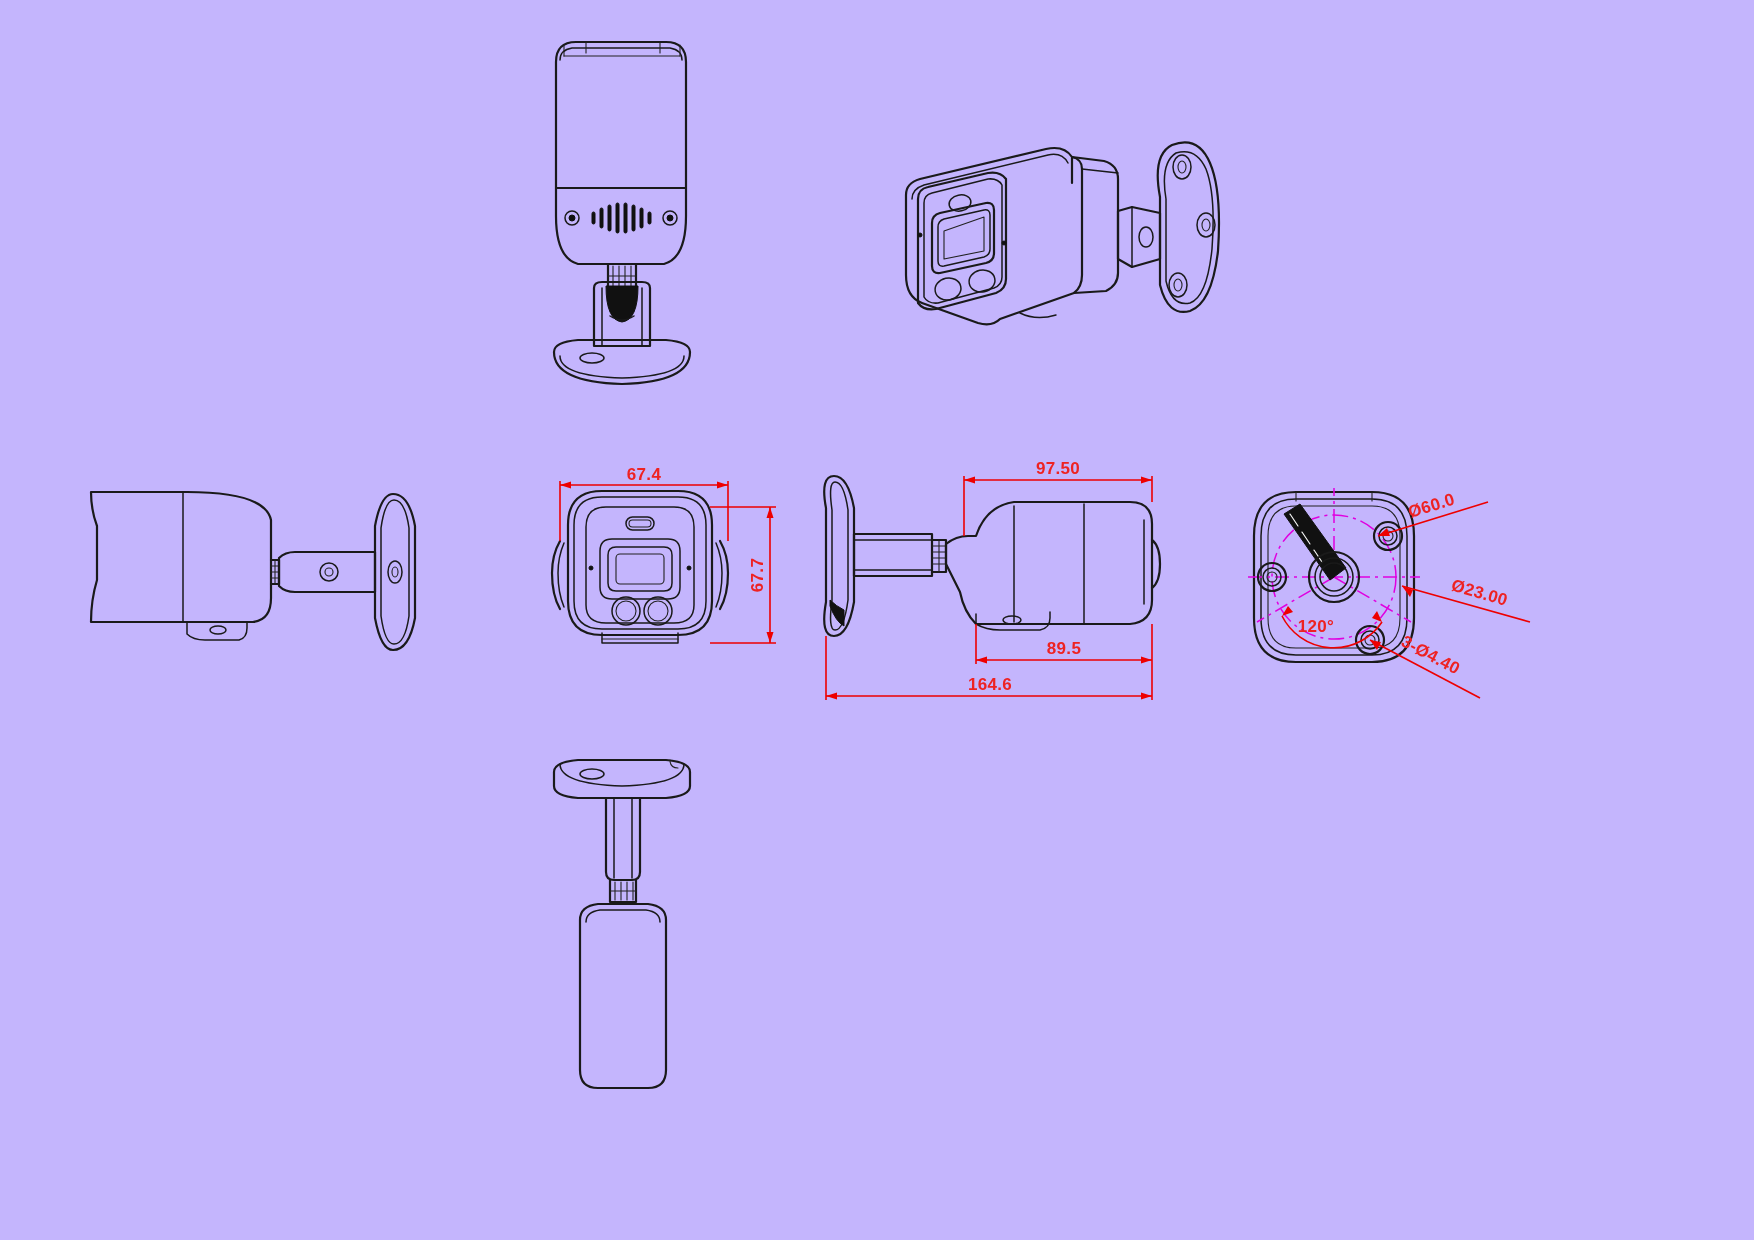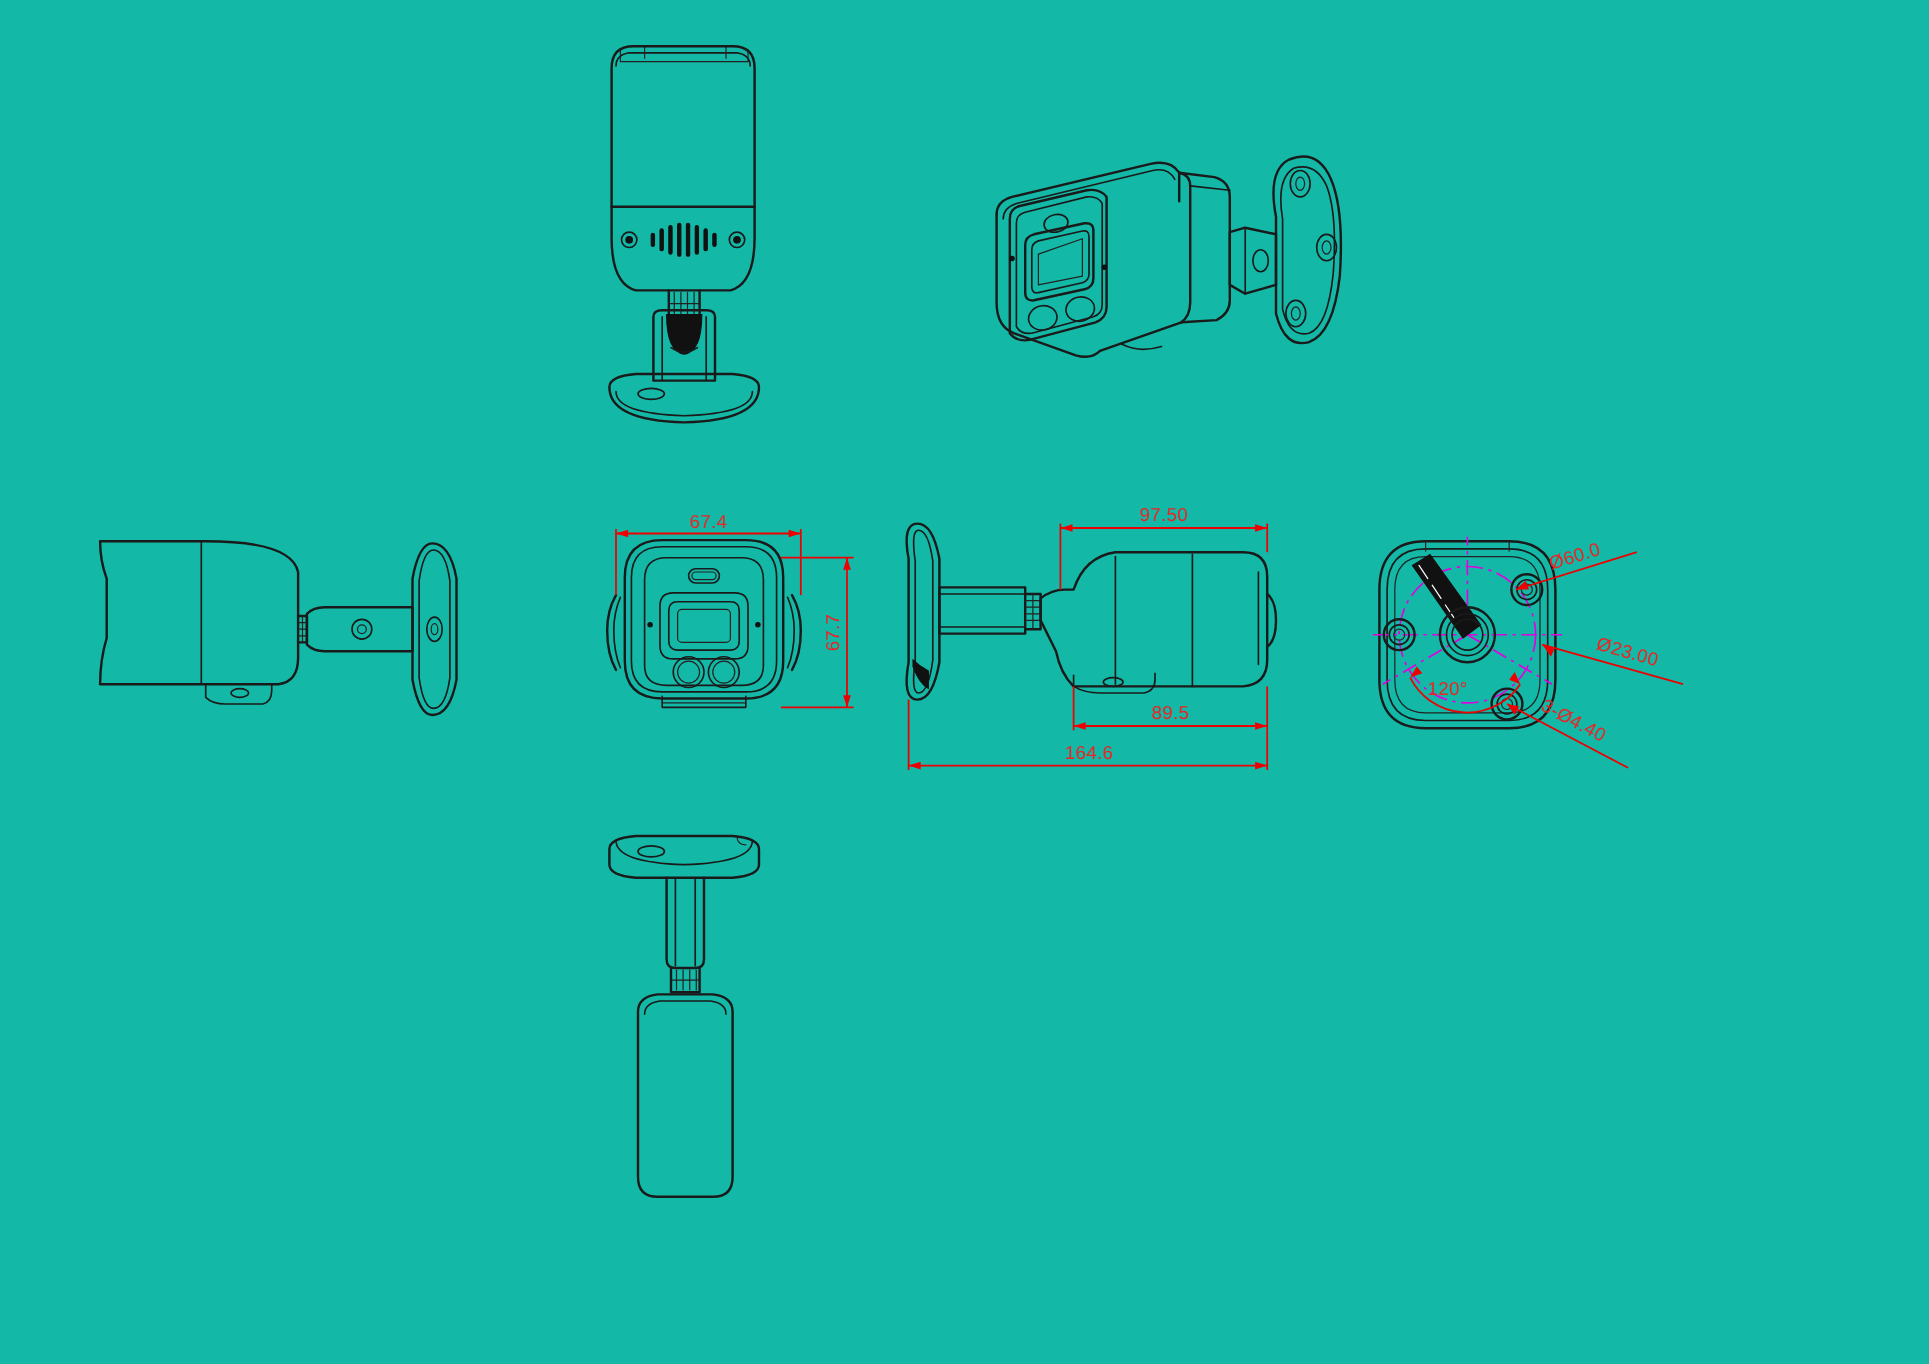--- a/index.html
+++ b/index.html
@@ -12,21 +12,22 @@
     height: 1240px;
     font-family: "Liberation Sans", sans-serif;
     position: relative;
     overflow: hidden;
   }
   #drawing-sheet {
     position: absolute;
     left: 0; top: 0;
     width: 1754px;
     height: 1240px;
-    background: #14b8a6;
+    background: #c4b5fd;
+    font-weight: bold;
   }
   svg.view-svg {
     position: absolute;
     overflow: visible;
   }
   .ln {
     fill: none;
     stroke: #1a1a1a;
     stroke-width: 2.2;
     stroke-linecap: round;

